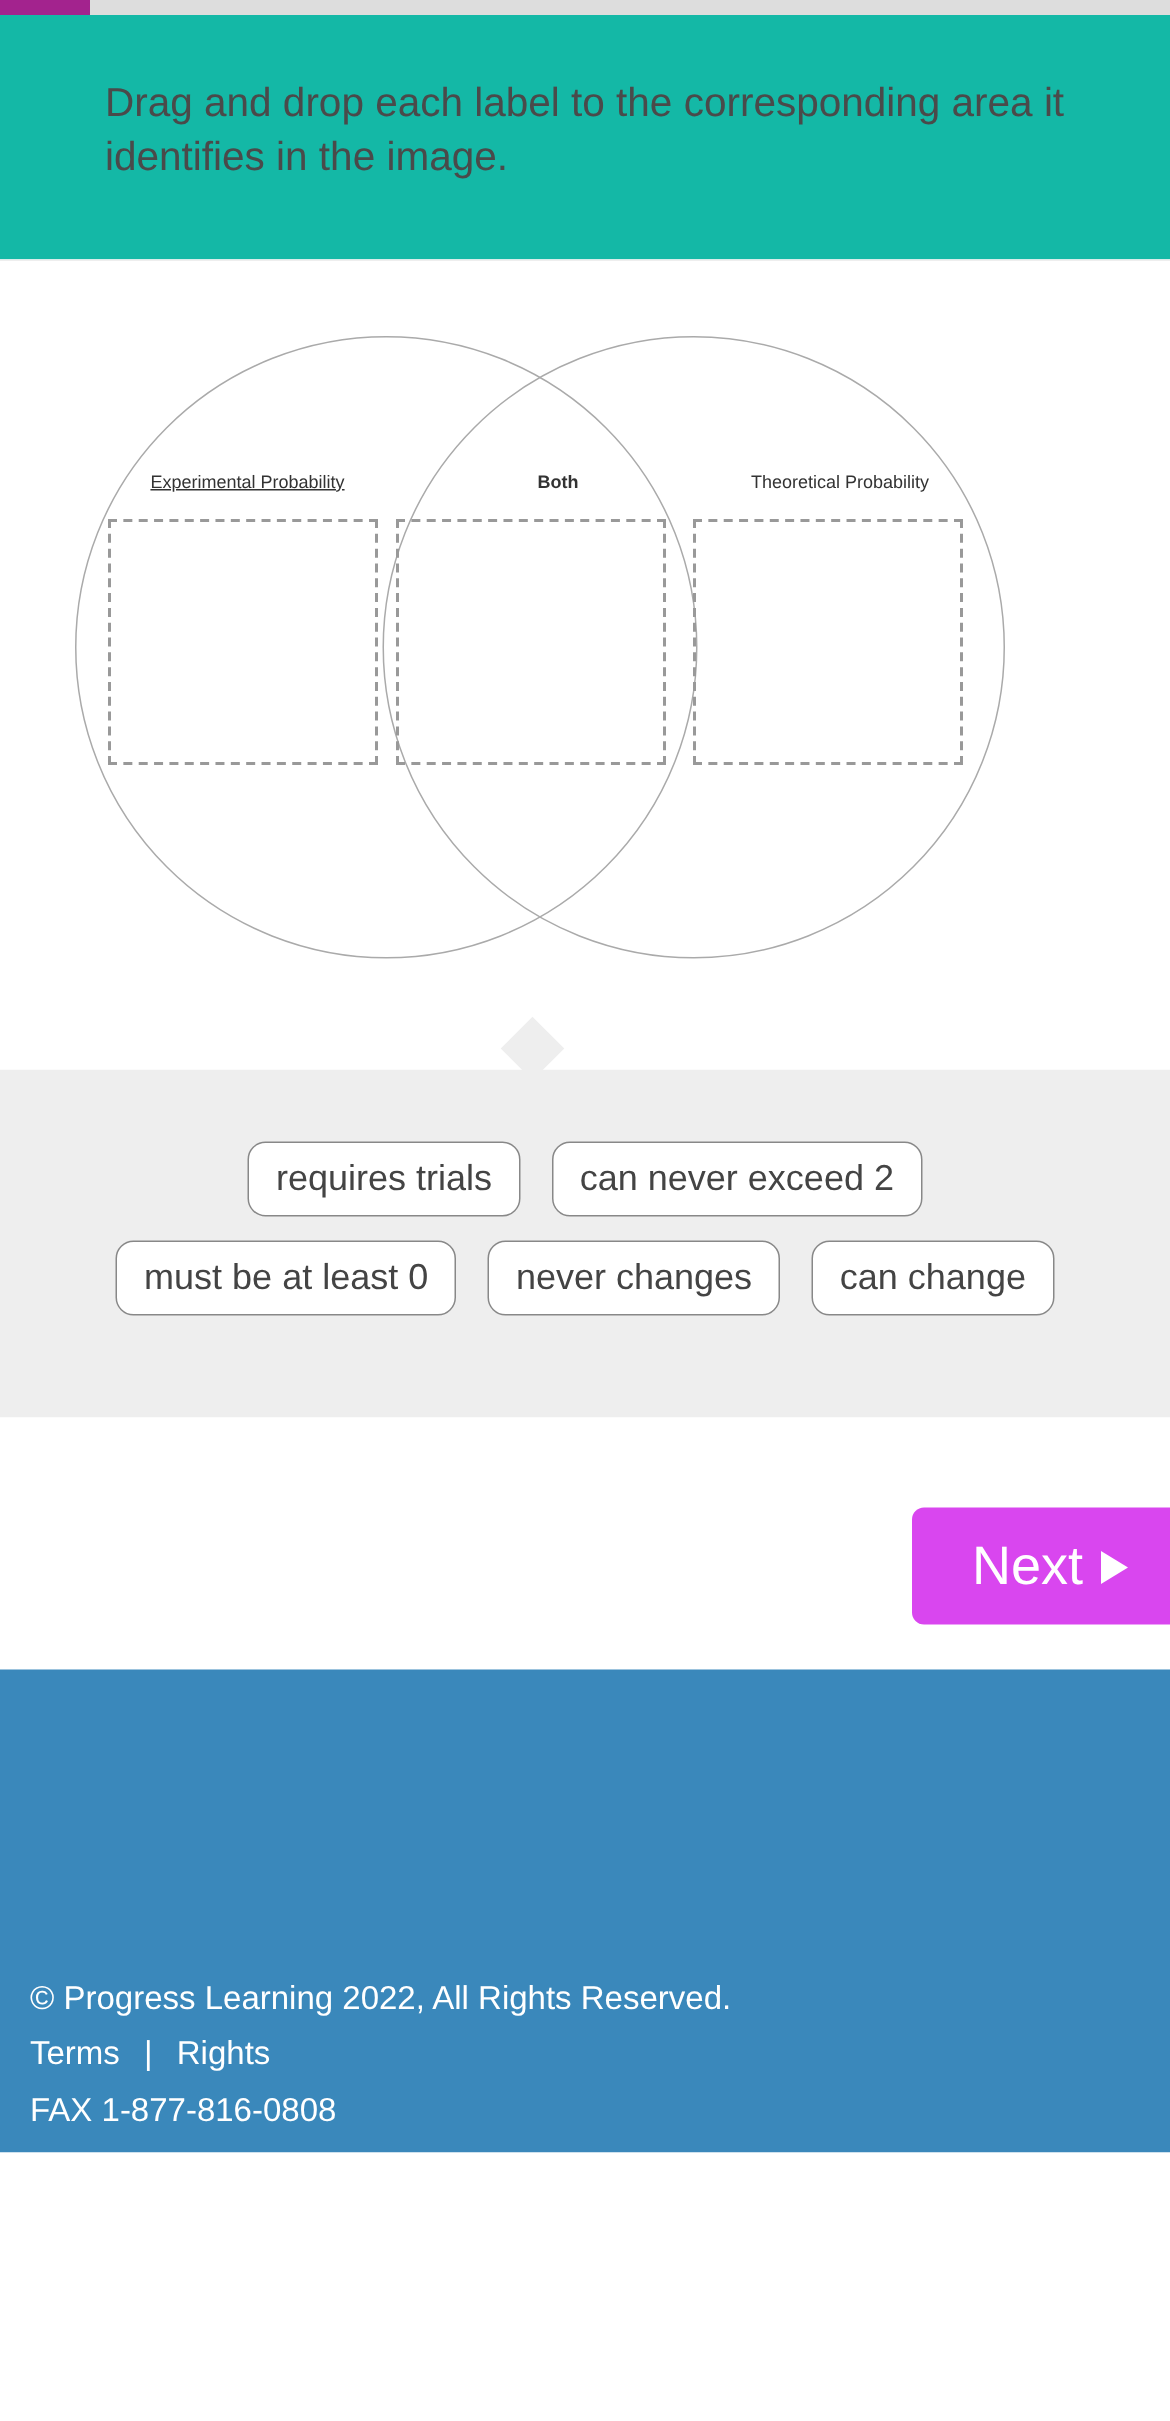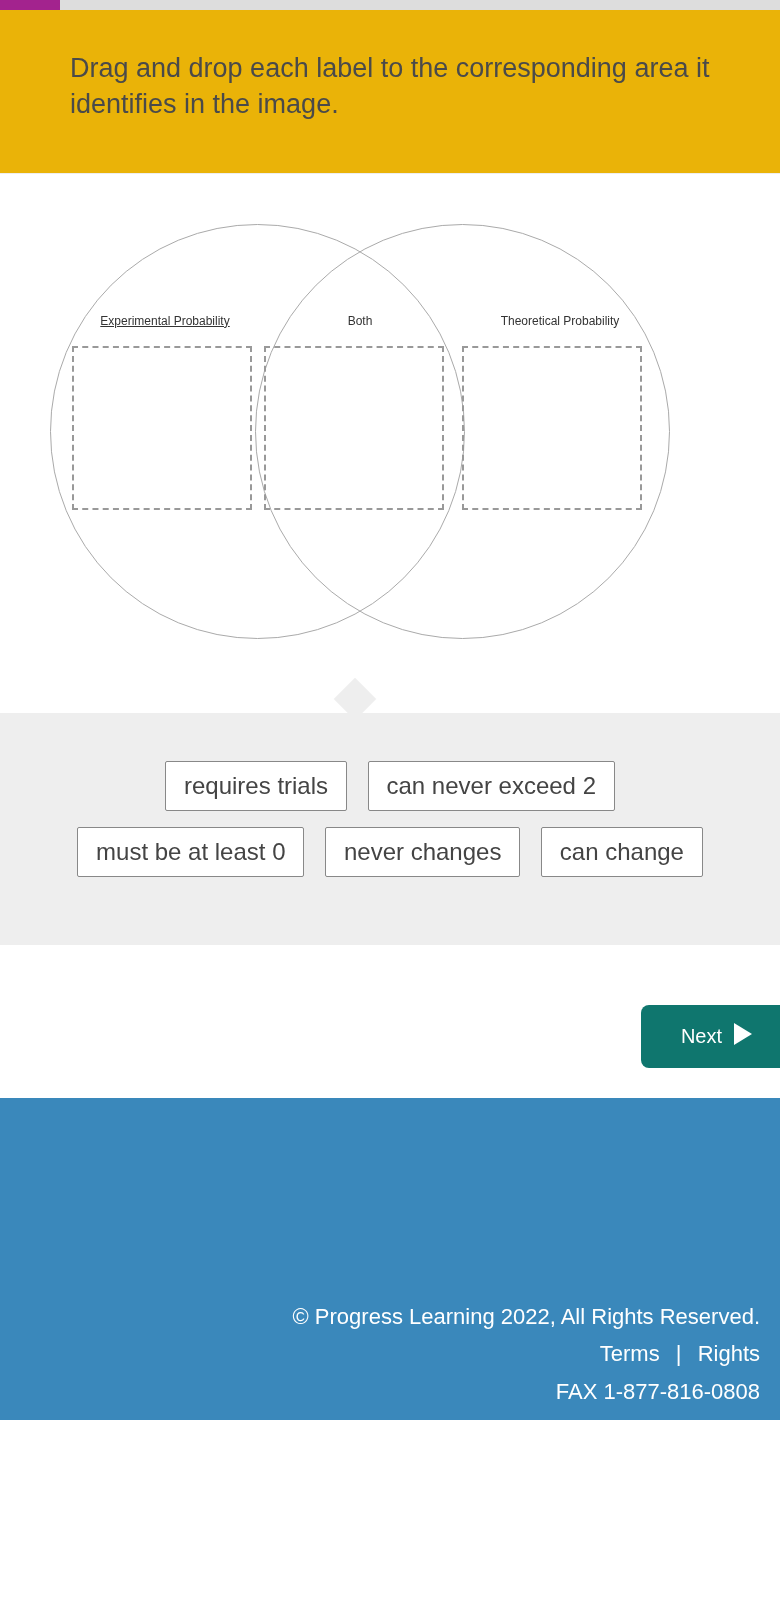--- a/index.html
+++ b/index.html
@@ -1,40 +1,40 @@
 <!DOCTYPE html>
 <html><head>
 <meta charset="utf-8">
 <style>
   * { box-sizing: border-box; }
   html, body { margin: 0; padding: 0; width: 780px; font-family: -apple-system, Helvetica, Arial, sans-serif; }
   .progress-bar { height: 10px; background: #ddd; width: 100%; }
   .progress-fill { height: 10px; background: #a3238e; width: 60px; }
-  .question-area { padding: 40px 70px 50px 70px; background: #eab308; }
+  .question-area { padding: 40px 70px 50px 70px; background: #14b8a6; }
   .question-text { font-size: 27px; color: #4a4a4a; line-height: 1.35; }
   .diagram-area { background: #fff; border-top: 1px solid #eee; position: relative; height: 540px; }
   .venn-wrap { position: absolute; left: 50px; top: 50px; width: 620px; height: 420px; }
   .circle { position: absolute; border: 1px solid #aaa; border-radius: 50%; }
   .circle-left { width: 415px; height: 415px; left: 0; top: 0; }
   .circle-right { width: 415px; height: 415px; left: 205px; top: 0; }
   .region-label { position: absolute; font-size: 12px; color: #333; font-weight: 500; text-align: center; }
   .dropzone { position: absolute; border: 2px dashed #999; background: transparent; }
   .label-exp { left: 35px; top: 90px; width: 160px; text-decoration: underline; }
-  .label-both { left: 280px; top: 90px; width: 60px; }
+  .label-both { left: 292px; top: 90px; width: 60px; font-weight: bold; }
   .label-theo { left: 420px; top: 90px; width: 180px; }
   .dz-left  { left: 22px;  top: 122px; width: 180px; height: 164px; }
   .dz-mid   { left: 214px; top: 122px; width: 180px; height: 164px; }
   .dz-right { left: 412px; top: 122px; width: 180px; height: 164px; }
   .pointer-notch { position: absolute; bottom: -1px; left: 340px; width: 30px; height: 30px; background: #eee; transform: rotate(45deg); }
   .labels-tray { background: #eee; padding: 40px 20px 60px 20px; text-align: center; }
-  .chip { display: inline-block; background: #fff; border: 1px solid #888; border-radius: 2px; padding: 10px 18px; margin: 8px; font-size: 24px; color: #444; cursor: grab; }
+  .chip { display: inline-block; background: #fff; border: 1px solid #888; border-radius: 12px; padding: 10px 18px; margin: 8px; font-size: 24px; color: #444; cursor: grab; }
   .next-area { background: #fff; padding: 60px 0 30px 0; text-align: right; }
-  .next-btn { display: inline-flex; align-items: center; background: #0f766e; color: #fff; font-size: 20px; padding: 18px 28px 18px 40px; border: none; border-top-left-radius: 8px; border-bottom-left-radius: 8px; cursor: pointer; }
+  .next-btn { display: inline-flex; align-items: center; background: #d946ef; color: #fff; font-size: 36px; padding: 18px 28px 18px 40px; border: none; border-top-left-radius: 8px; border-bottom-left-radius: 8px; cursor: pointer; }
   .next-btn .tri { margin-left: 12px; }
-  .footer { background: #3a88bb; color: #fff; text-align: right; padding: 200px 20px 10px 20px; font-size: 22px; line-height: 1.7; }
+  .footer { background: #3a88bb; color: #fff; text-align: left; padding: 200px 20px 10px 20px; font-size: 22px; line-height: 1.7; }
   .footer a { color: #ffffff; text-decoration: none; }
   .footer .sep { margin: 0 10px; }
 </style>
 </head>
 <body>
 
 <div class="progress-bar">
   <div class="progress-fill"></div>
 </div>
 

